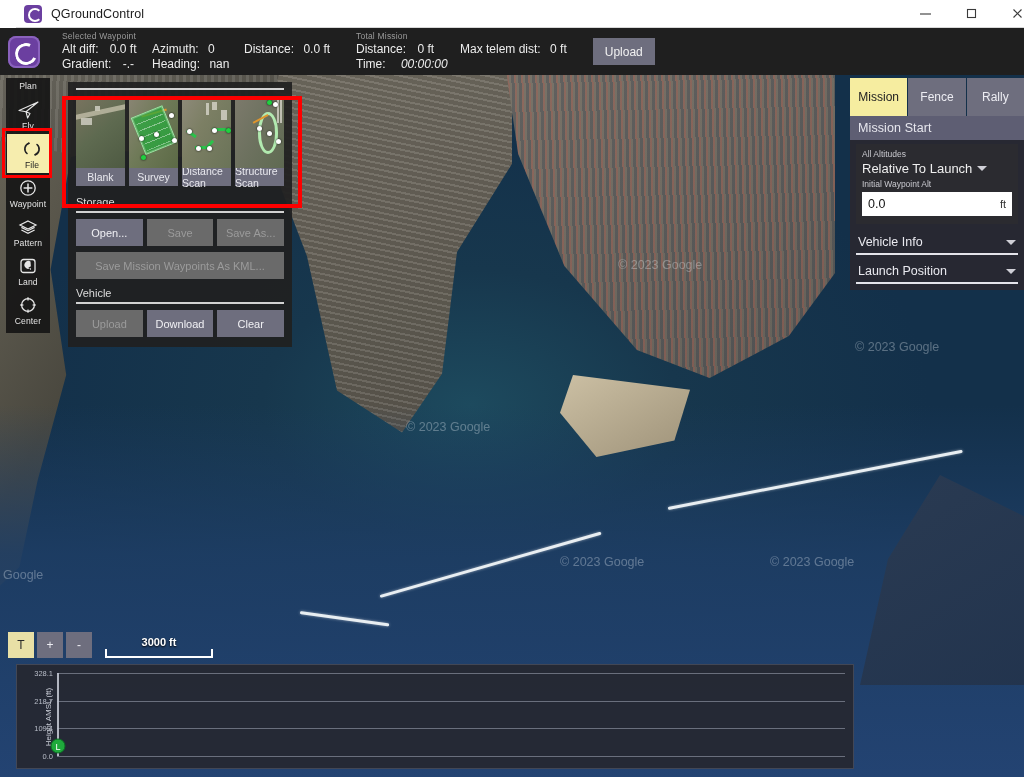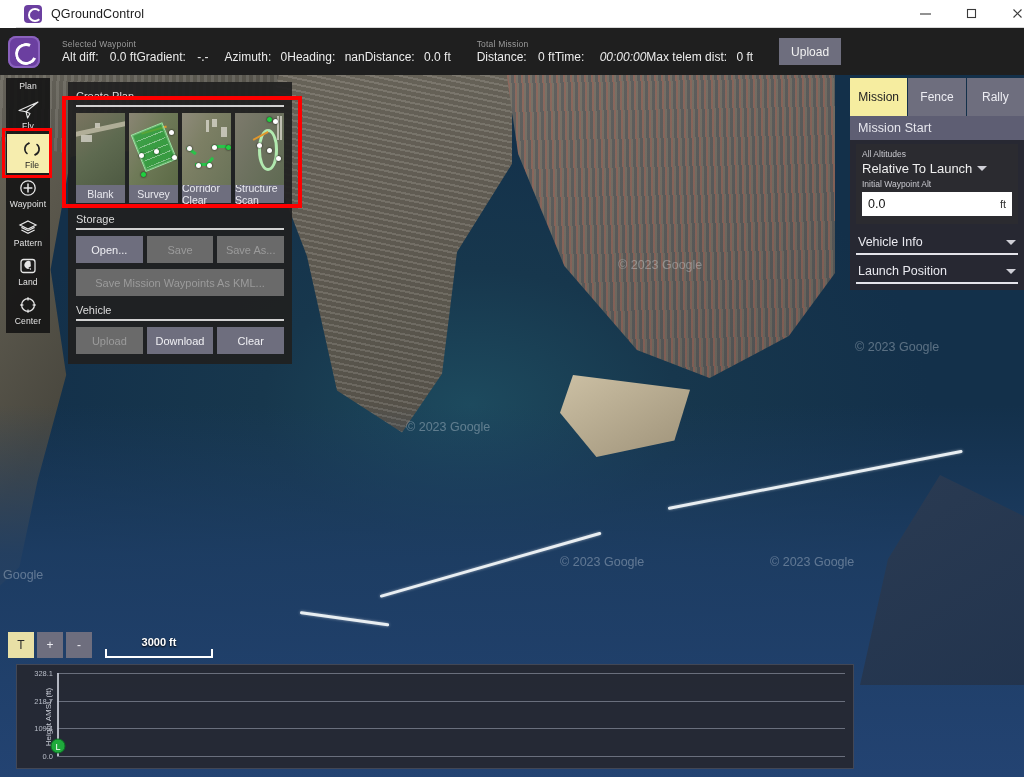--- a/index.html
+++ b/index.html
@@ -39,21 +39,21 @@
     box-shadow: 0 0 0 2px #8a62bd inset;
   }
   .at-logo::after {
     content: ""; position: absolute; left: 7px; top: 7px; width: 16px; height: 16px;
     border-radius: 50%; border: 3px solid #ffffff; border-right-color: transparent;
     transform: rotate(-20deg);
   }
   .at-group { margin-left: 18px; }
   .at-cap { font-size: 8.5px; color: #9a9a9a; line-height: 11px; letter-spacing: .2px; }
   .at-rows { display: flex; }
-  .at-col { display: flex; }
+  .at-col { display: flex; flex-direction: column; }
   .at-row { font-size: 12px; line-height: 15px; color: #ececec; white-space: nowrap; }
   .at-lbl { display: inline-block; }
   .at-val { display: inline-block; }
   .upload-btn {
     margin-left: 26px; width: 62px; height: 27px; background: #6e6e7e;
     color: #f2f2f2; font-size: 12px; display: flex; align-items: center;
     justify-content: center; border: none;
   }
 
   
@@ -300,21 +300,21 @@
         <div class="at-col" style="min-width:86px;">
           <div class="at-row">
             <span class="at-lbl">Alt diff:</span>
             <span class="at-val" style="margin-left:8px;">0.0 ft</span>
           </div>
           <div class="at-row">
             <span class="at-lbl">Gradient:</span>
             <span class="at-val" style="margin-left:8px;">-.-</span>
           </div>
         </div>
-        <div class="at-col" style="min-width:92px;margin-left:16px;">
+        <div class="at-col" style="min-width:92px;margin-left:4px;">
           <div class="at-row">
             <span class="at-lbl">Azimuth:</span>
             <span class="at-val" style="margin-left:6px;">0</span>
           </div>
           <div class="at-row">
             <span class="at-lbl">Heading:</span>
             <span class="at-val" style="margin-left:6px;">nan</span>
           </div>
         </div>
         <div class="at-col" style="min-width:100px;">
@@ -438,21 +438,20 @@
             <line x1="1.2" y1="9" x2="4.4" y2="9" stroke="#e6e6e6" stroke-width="1.3"></line>
             <line x1="13.6" y1="9" x2="16.8" y2="9" stroke="#e6e6e6" stroke-width="1.3"></line>
           </svg>
       </div>
       <div class="lt-label">Center</div>
     </div>
   </div>
   <div class="file-highlight"></div>
 
   <div class="planpanel">
-    <div class="section-head">Create Plan</div>
     <div class="section-rule"></div>
 
     <div class="thumbs">
       <div class="thumb">
         <div class="thumb-img ti-blank">
           <div class="bldg" style="left:10%;top:30%;width:22%;height:10%;"></div>
           <div class="bldg" style="left:38%;top:14%;width:12%;height:7%;"></div>
         </div>
         <div class="thumb-cap">Blank</div>
       </div>
@@ -478,21 +477,21 @@
           <div class="corr-path" style="left:10%;top:46%;width:22%;transform:rotate(36deg);transform-origin:left center;"></div>
           <div class="corr-path" style="left:27%;top:70%;width:24%;"></div>
           <div class="corr-path" style="left:50%;top:70%;width:18%;transform:rotate(-48deg);transform-origin:left center;"></div>
           <div class="corr-path" style="left:62%;top:44%;width:28%;"></div>
           <div class="vtx" style="left:10%;top:46%;"></div>
           <div class="vtx" style="left:28%;top:70%;"></div>
           <div class="vtx" style="left:50%;top:70%;"></div>
           <div class="vtx" style="left:62%;top:44%;"></div>
           <div class="vtx g" style="left:90%;top:44%;"></div>
         </div>
-        <div class="thumb-cap">Corridor Clear</div>
+        <div class="thumb-cap">Distance Scan</div>
       </div>
 
       <div class="thumb">
         <div class="thumb-img ti-struct">
           <div class="bldg" style="left:86%;top:4%;width:4%;height:34%;"></div>
           <div class="bldg" style="left:92%;top:4%;width:4%;height:34%;"></div>
           <div class="oval"></div>
           <div class="orange-line" style="left:34%;top:30%;width:34%;transform:rotate(-28deg);"></div>
           <div class="vtx g" style="left:66%;top:6%;"></div>
           <div class="vtx" style="left:78%;top:8%;"></div>

